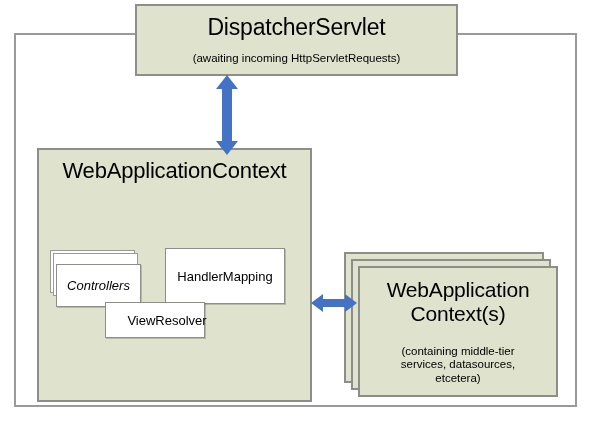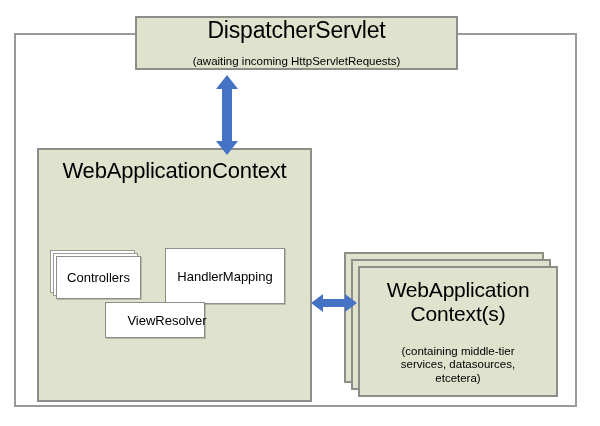--- a/index.html
+++ b/index.html
@@ -43,21 +43,21 @@
   }
   .node .sub{
     font-size:11.5px;
     line-height:13.5px;
     margin-top:12px;
     white-space:pre-line;
   }
 
   
   #dispatcher{
-    left:135px;top:16px;width:323px;height:54px;
+    left:135px;top:4px;width:323px;height:72px;
     z-index:6;
   }
 
   
   #wac{
     left:37px;top:148px;width:275px;height:254px;
     justify-content:flex-start;
     padding-top:8px;
     z-index:3;
   }
@@ -77,21 +77,21 @@
     color:#000;
     box-shadow:1px 1px 0 rgba(0,0,0,0.18);
   }
   .leaf-ghost{
     position:absolute;
     background:#ffffff;
     border:1px solid #9b9b95;
     box-sizing:border-box;
   }
 
-  #controllers{left:56px;top:256px;width:85px;height:43px;z-index:5;}
+  #controllers{left:56px;top:264px;width:85px;height:43px;z-index:5;font-style:italic;}
   #controllers-g1{left:50px;top:250px;width:85px;height:43px;z-index:4;}
   #controllers-g2{left:53px;top:253px;width:85px;height:43px;z-index:4;}
 
   #handlermapping{left:165px;top:248px;width:120px;height:56px;z-index:5;}
   #viewresolver{left:105px;top:302px;width:100px;height:36px;z-index:6;padding-left:24px;}
 
   
   .stack-ghost{
     position:absolute;
     background:#dfe2cd;

